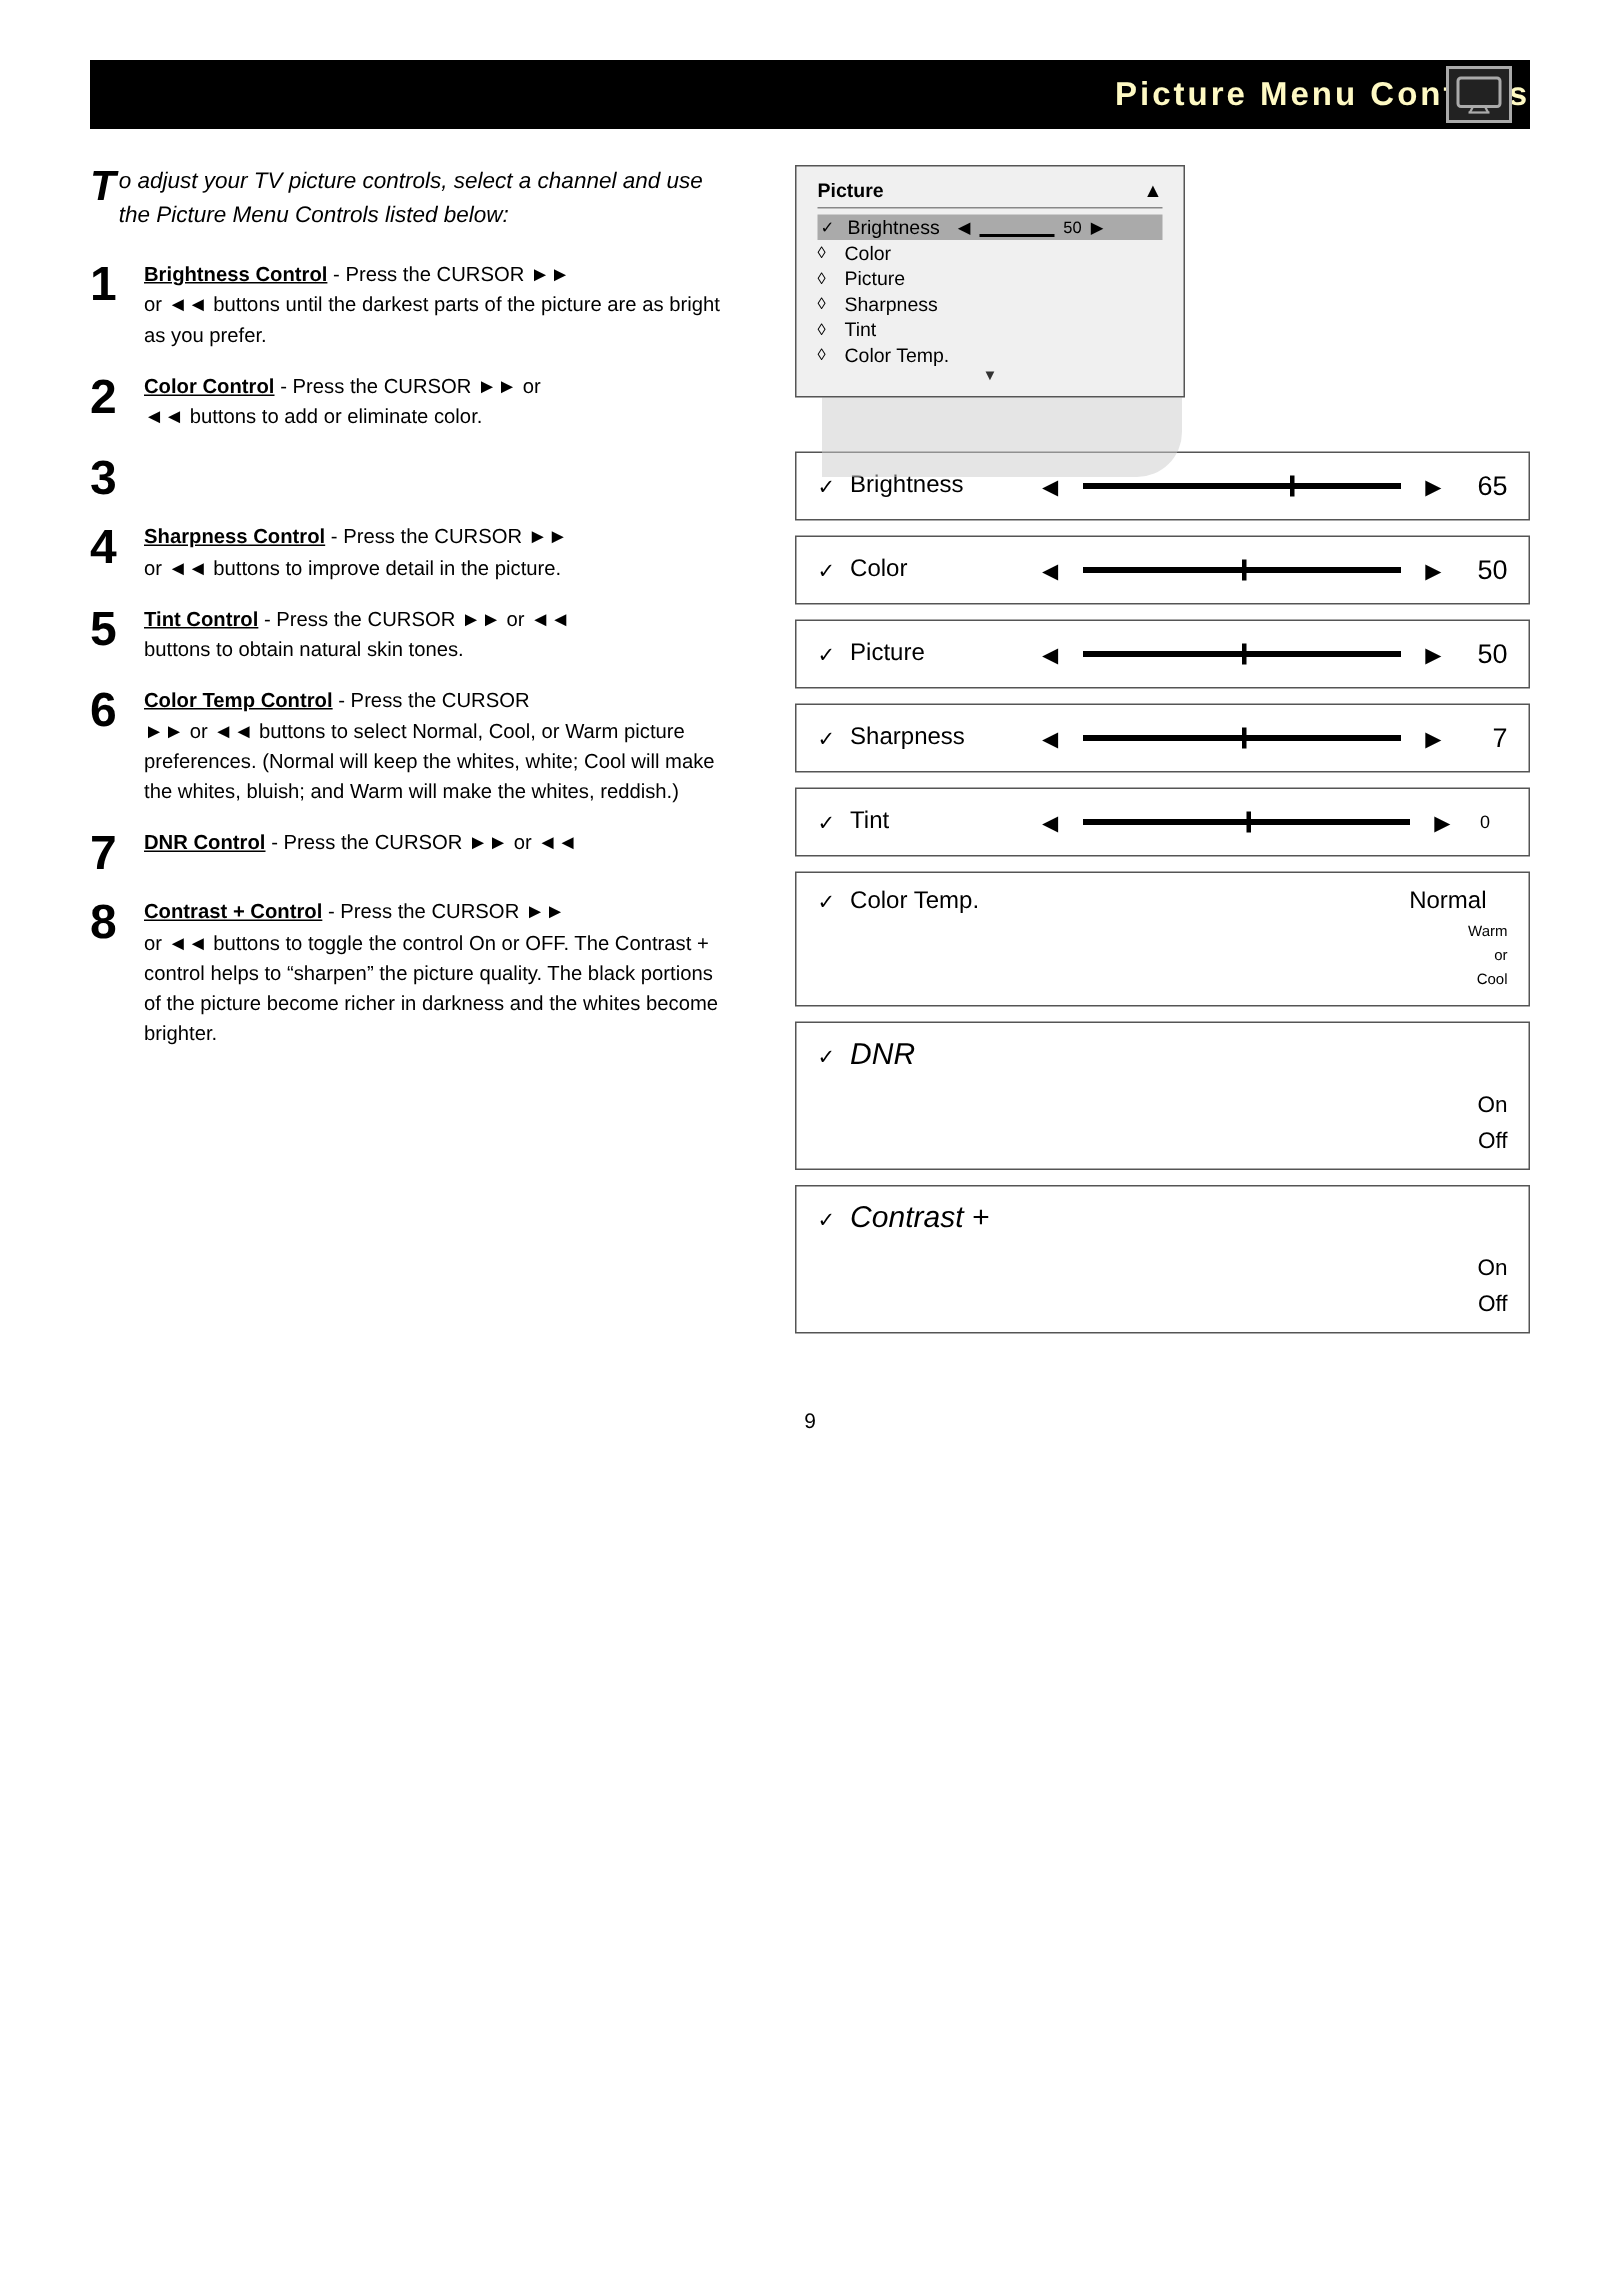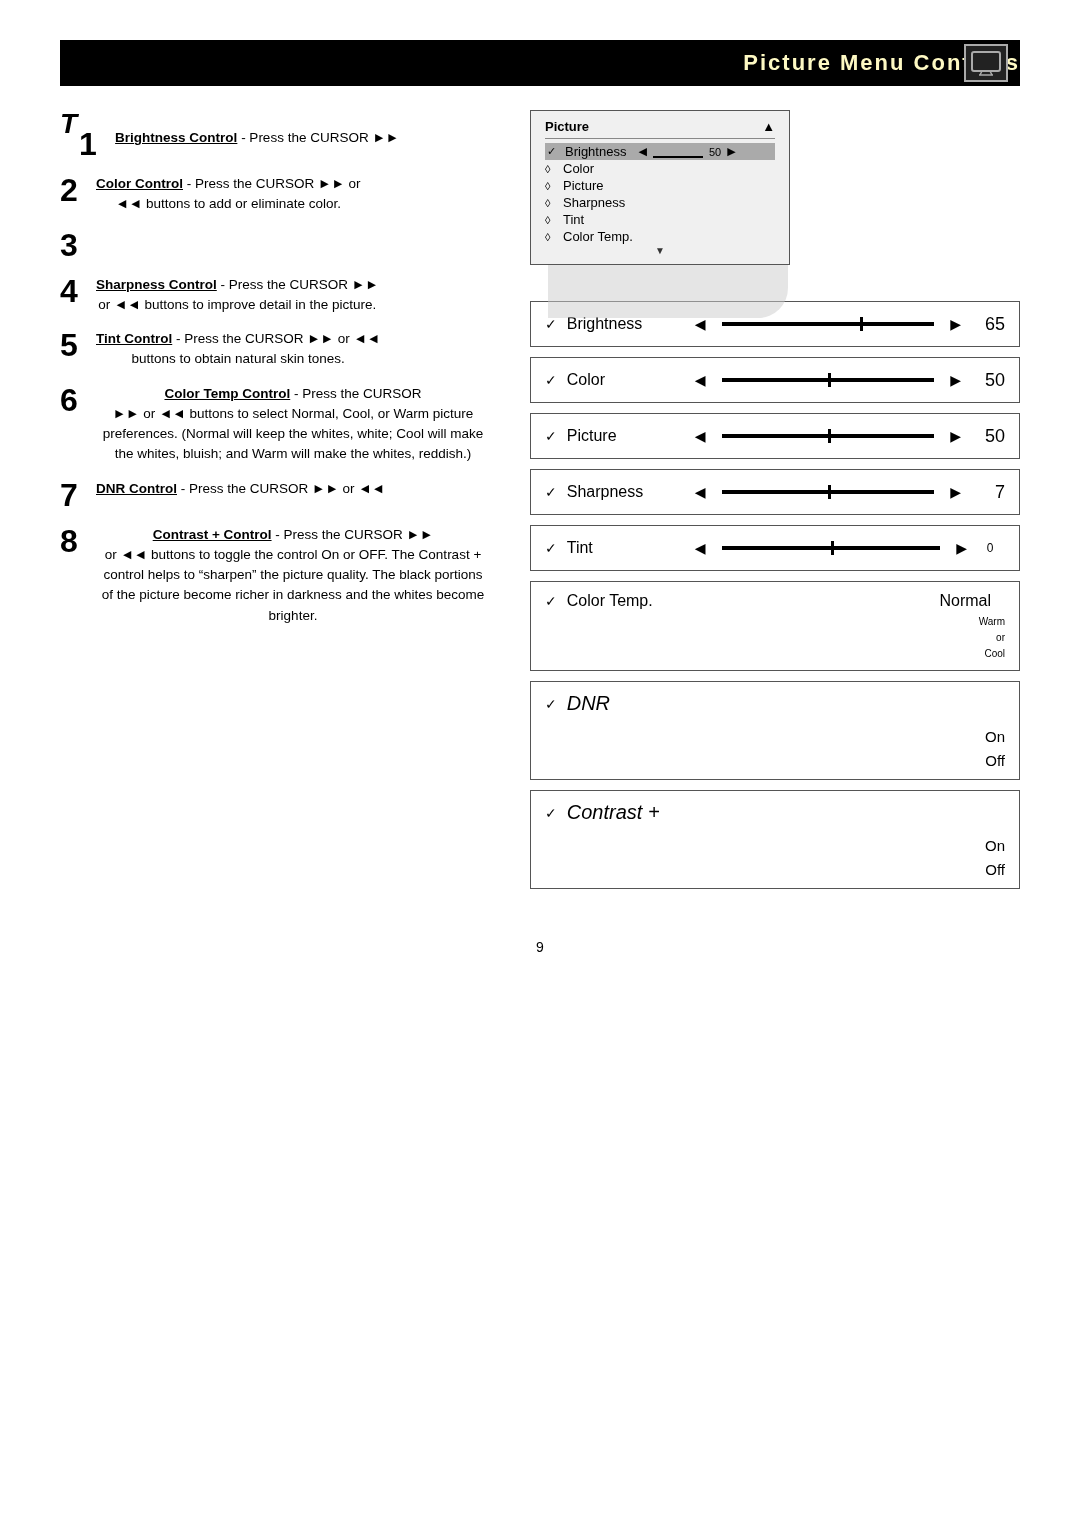--- a/index.html
+++ b/index.html
@@ -76,21 +76,20 @@
     }
     .step-number {
       font-size: 32px;
       font-weight: bold;
       line-height: 1;
       min-width: 28px;
     }
     .step-content {
       font-size: 13.5px;
       line-height: 1.5;
-      text-align: center;
     }
     .step-content .step-title {
       font-weight: bold;
       text-decoration: underline;
     }
 
     
     .right-col {
       flex: 1;
       display: flex;
@@ -255,29 +254,30 @@
       <line x1="20" y1="21" x2="22" y2="25" stroke="#aaa" stroke-width="1.5"></line>
       <line x1="9" y1="25" x2="23" y2="25" stroke="#aaa" stroke-width="1.5"></line>
     </svg>
   </div>
 </div>
 
 <div class="main-layout">
 
   <div class="left-col">
     <div class="intro-text">
-      <span class="drop-cap">T</span>
+      <span class="drop-cap">T</span><span>o adjust your TV picture controls, select a channel and use the Picture Menu Controls listed below:</span>
     </div>
 
     <ol class="steps-list">
 
     <li class="step-item">
     <span class="step-number">1</span>
     <div class="step-content">
       <span class="step-title">Brightness Control</span><span> - Press the CURSOR ►►</span><br>
+      <span>or ◄◄ buttons until the darkest parts of the picture are as bright as you prefer.</span>
     </div>
   </li>
         <li class="step-item">
     <span class="step-number">2</span>
     <div class="step-content">
       <span class="step-title">Color Control</span><span> - Press the CURSOR ►► or</span><br>
       <span>◄◄ buttons to add or eliminate color.</span>
     </div>
   </li>
         <li class="step-item">

